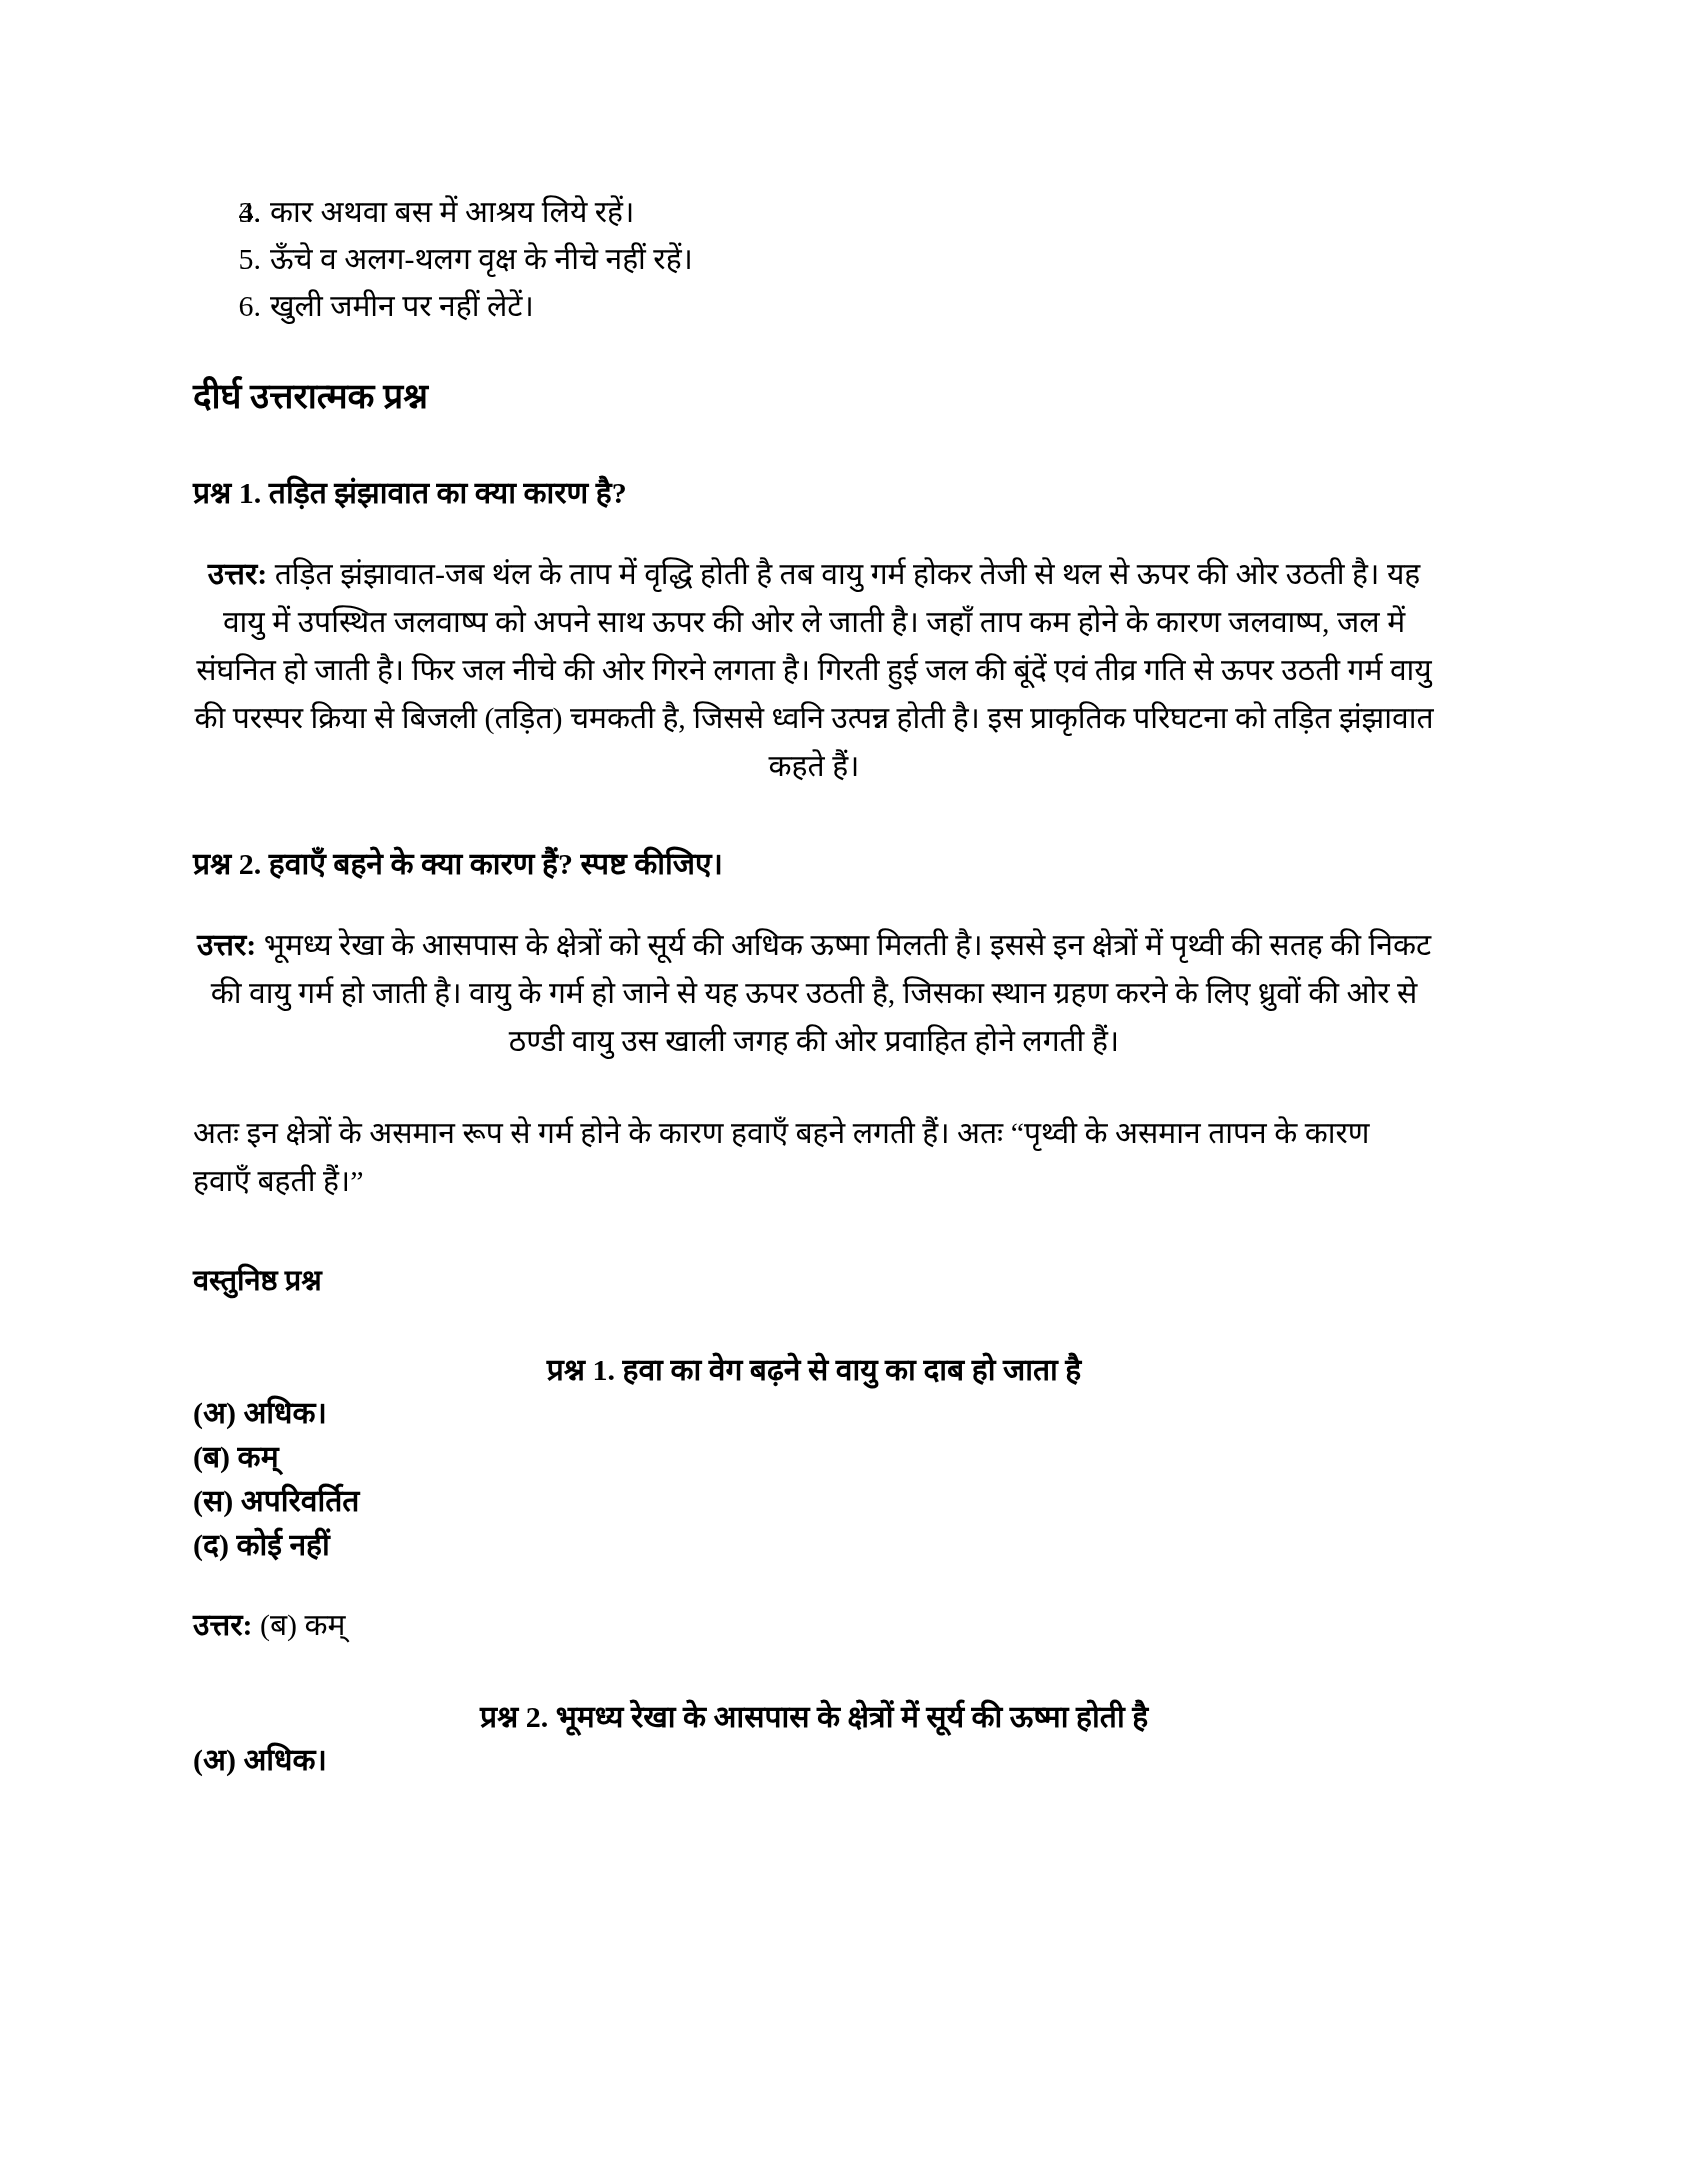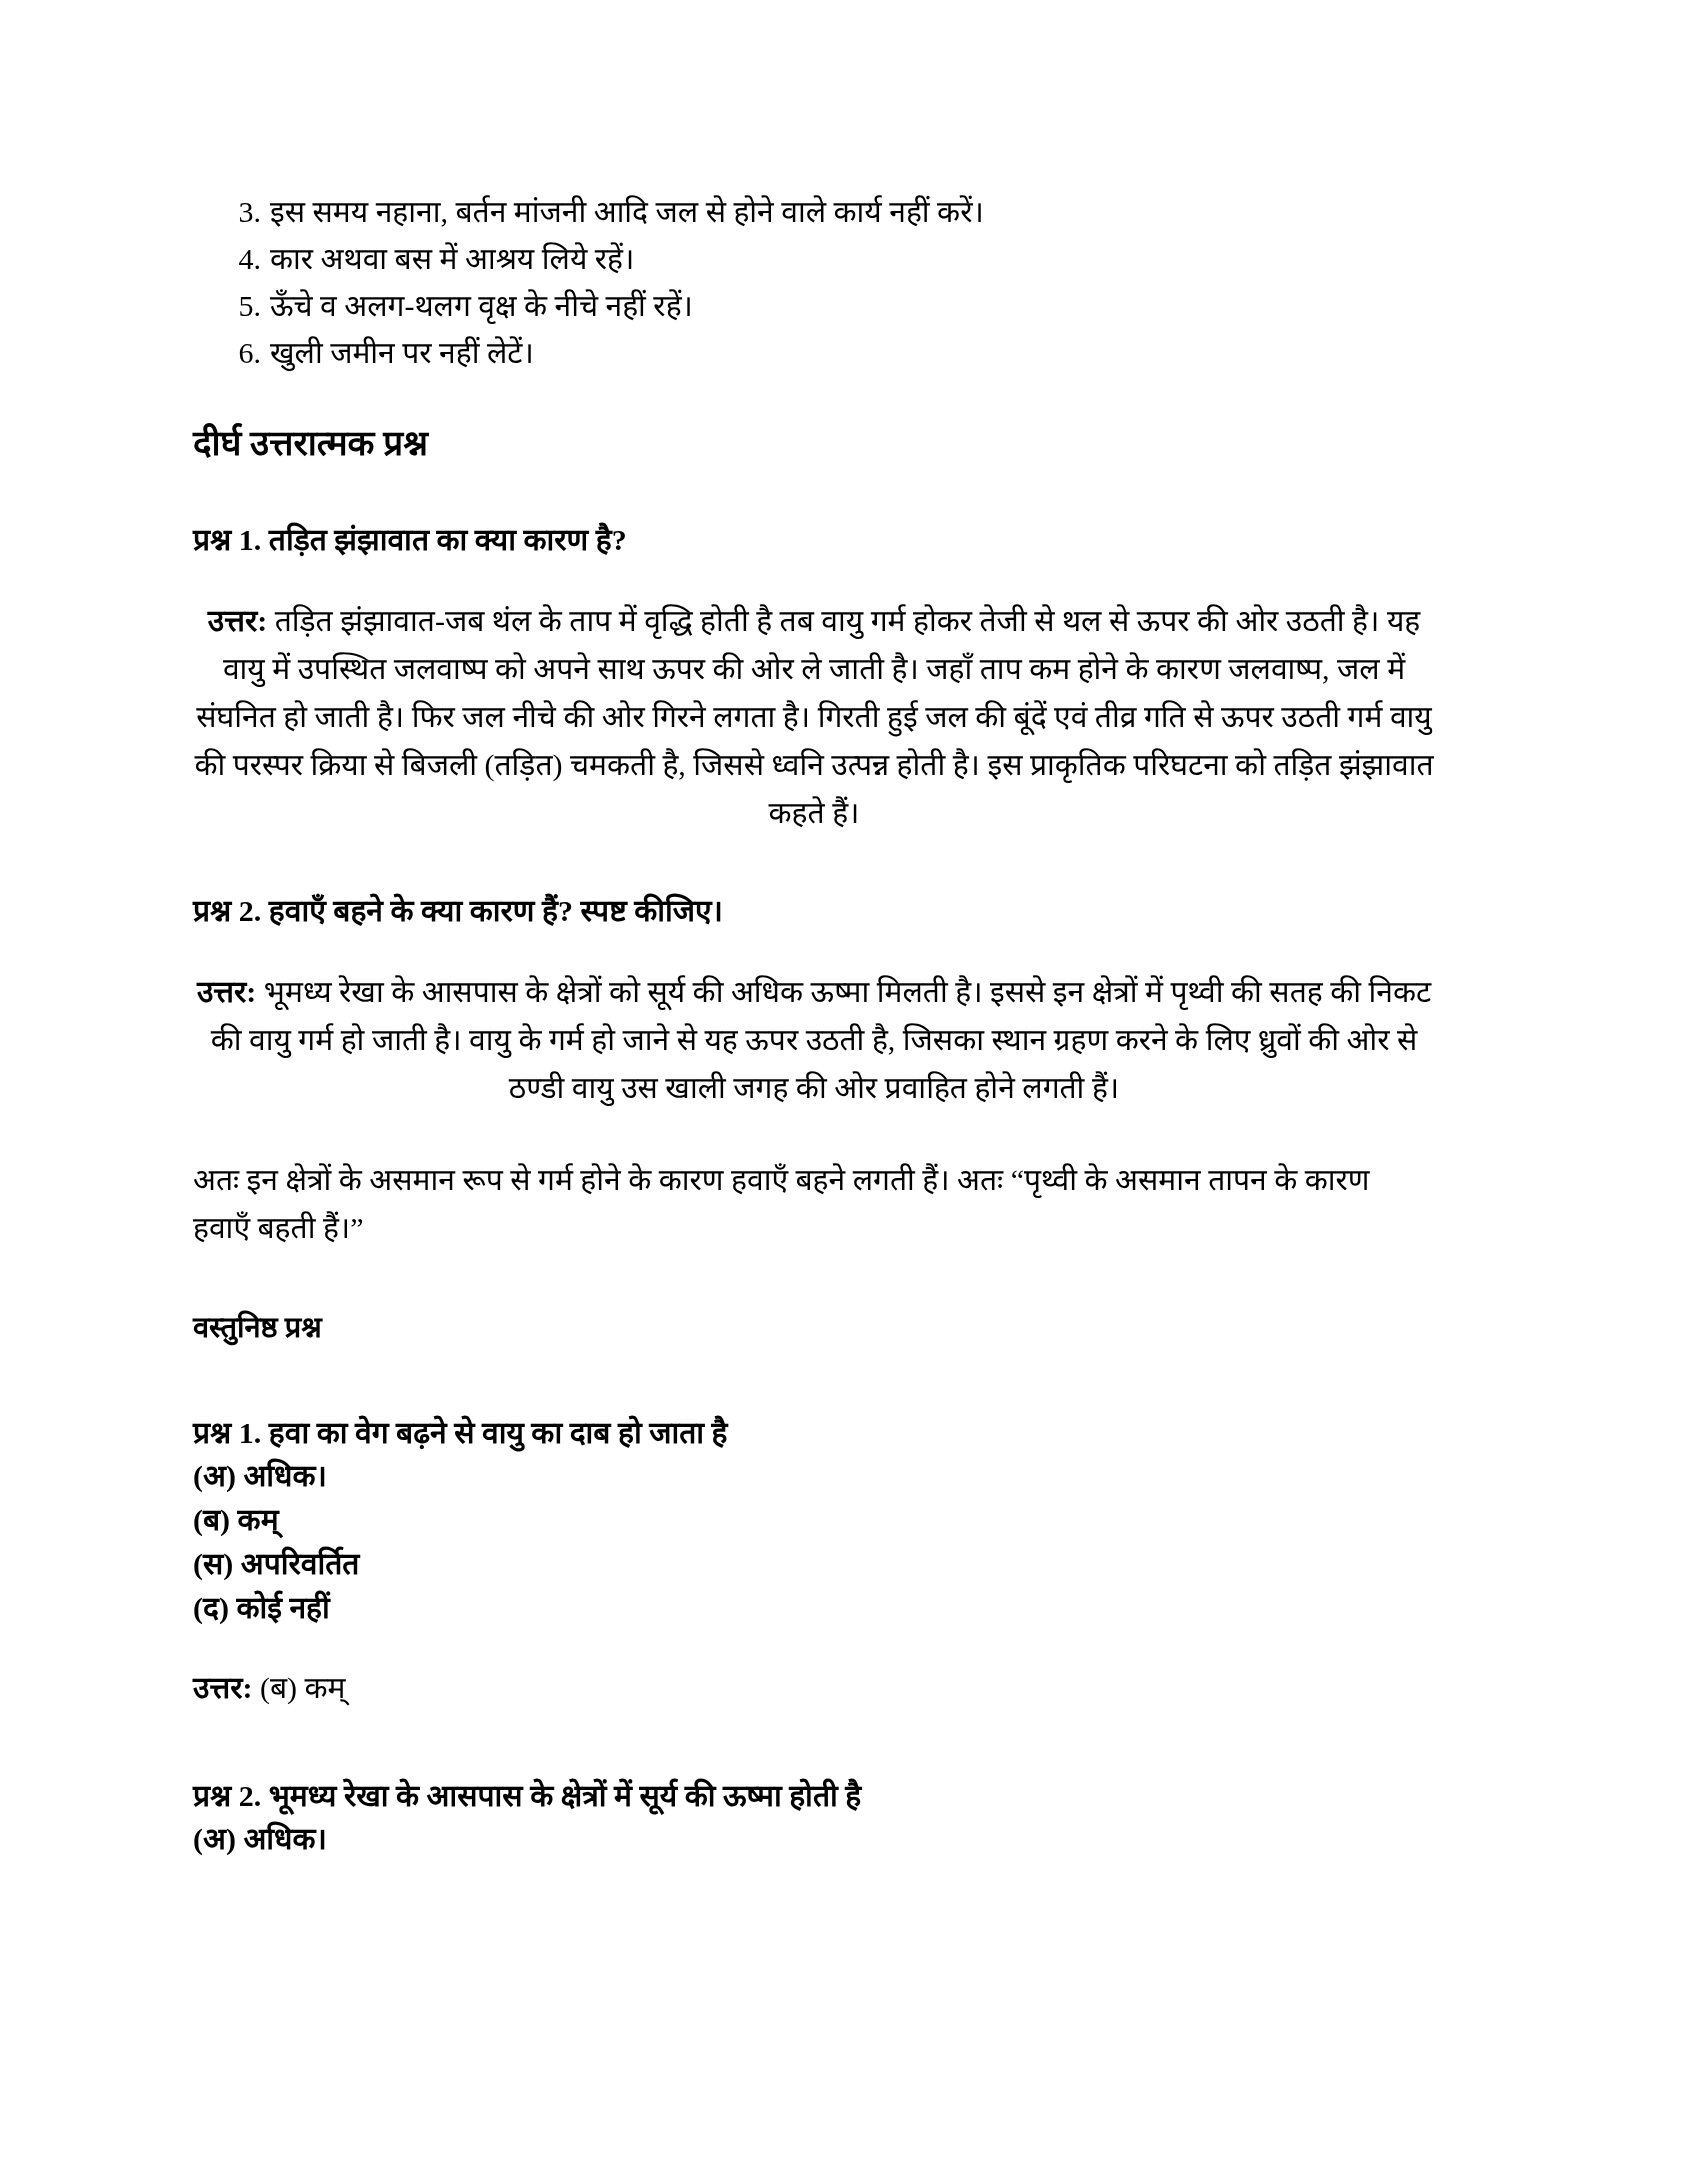--- a/index.html
+++ b/index.html
@@ -68,21 +68,22 @@
     margin: 55px 0 0 0;
     line-height: 40px;
   }
   h3.question {
     font-size: 30px;
     font-weight: bold;
     margin: 53px 0 0 0;
     line-height: 42px;
   }
   h3.question.tight {
-    margin-top: 65px;
+    margin-top: 49px;
+    text-align: center;
   }
 
   
   p.answer {
     font-size: 30px;
     line-height: 48px;
     margin: 36px 0 0 0;
     text-align: center;
   }
   p.answer .lead {
@@ -119,21 +120,20 @@
 </style>
 </head>
 <body>
 
 <div class="page">
   <div class="content">
 
     <ol class="numbered">
       <li>
         <span class="num">3.</span>
-        <span>इस समय नहाना, बर्तन मांजनी आदि जल से होने वाले कार्य नहीं करें।</span>
       </li>
       <li>
         <span class="num">4.</span>
         <span>कार अथवा बस में आश्रय लिये रहें।</span>
       </li>
       <li>
         <span class="num">5.</span>
         <span>ऊँचे व अलग-थलग वृक्ष के नीचे नहीं रहें।</span>
       </li>
       <li>

